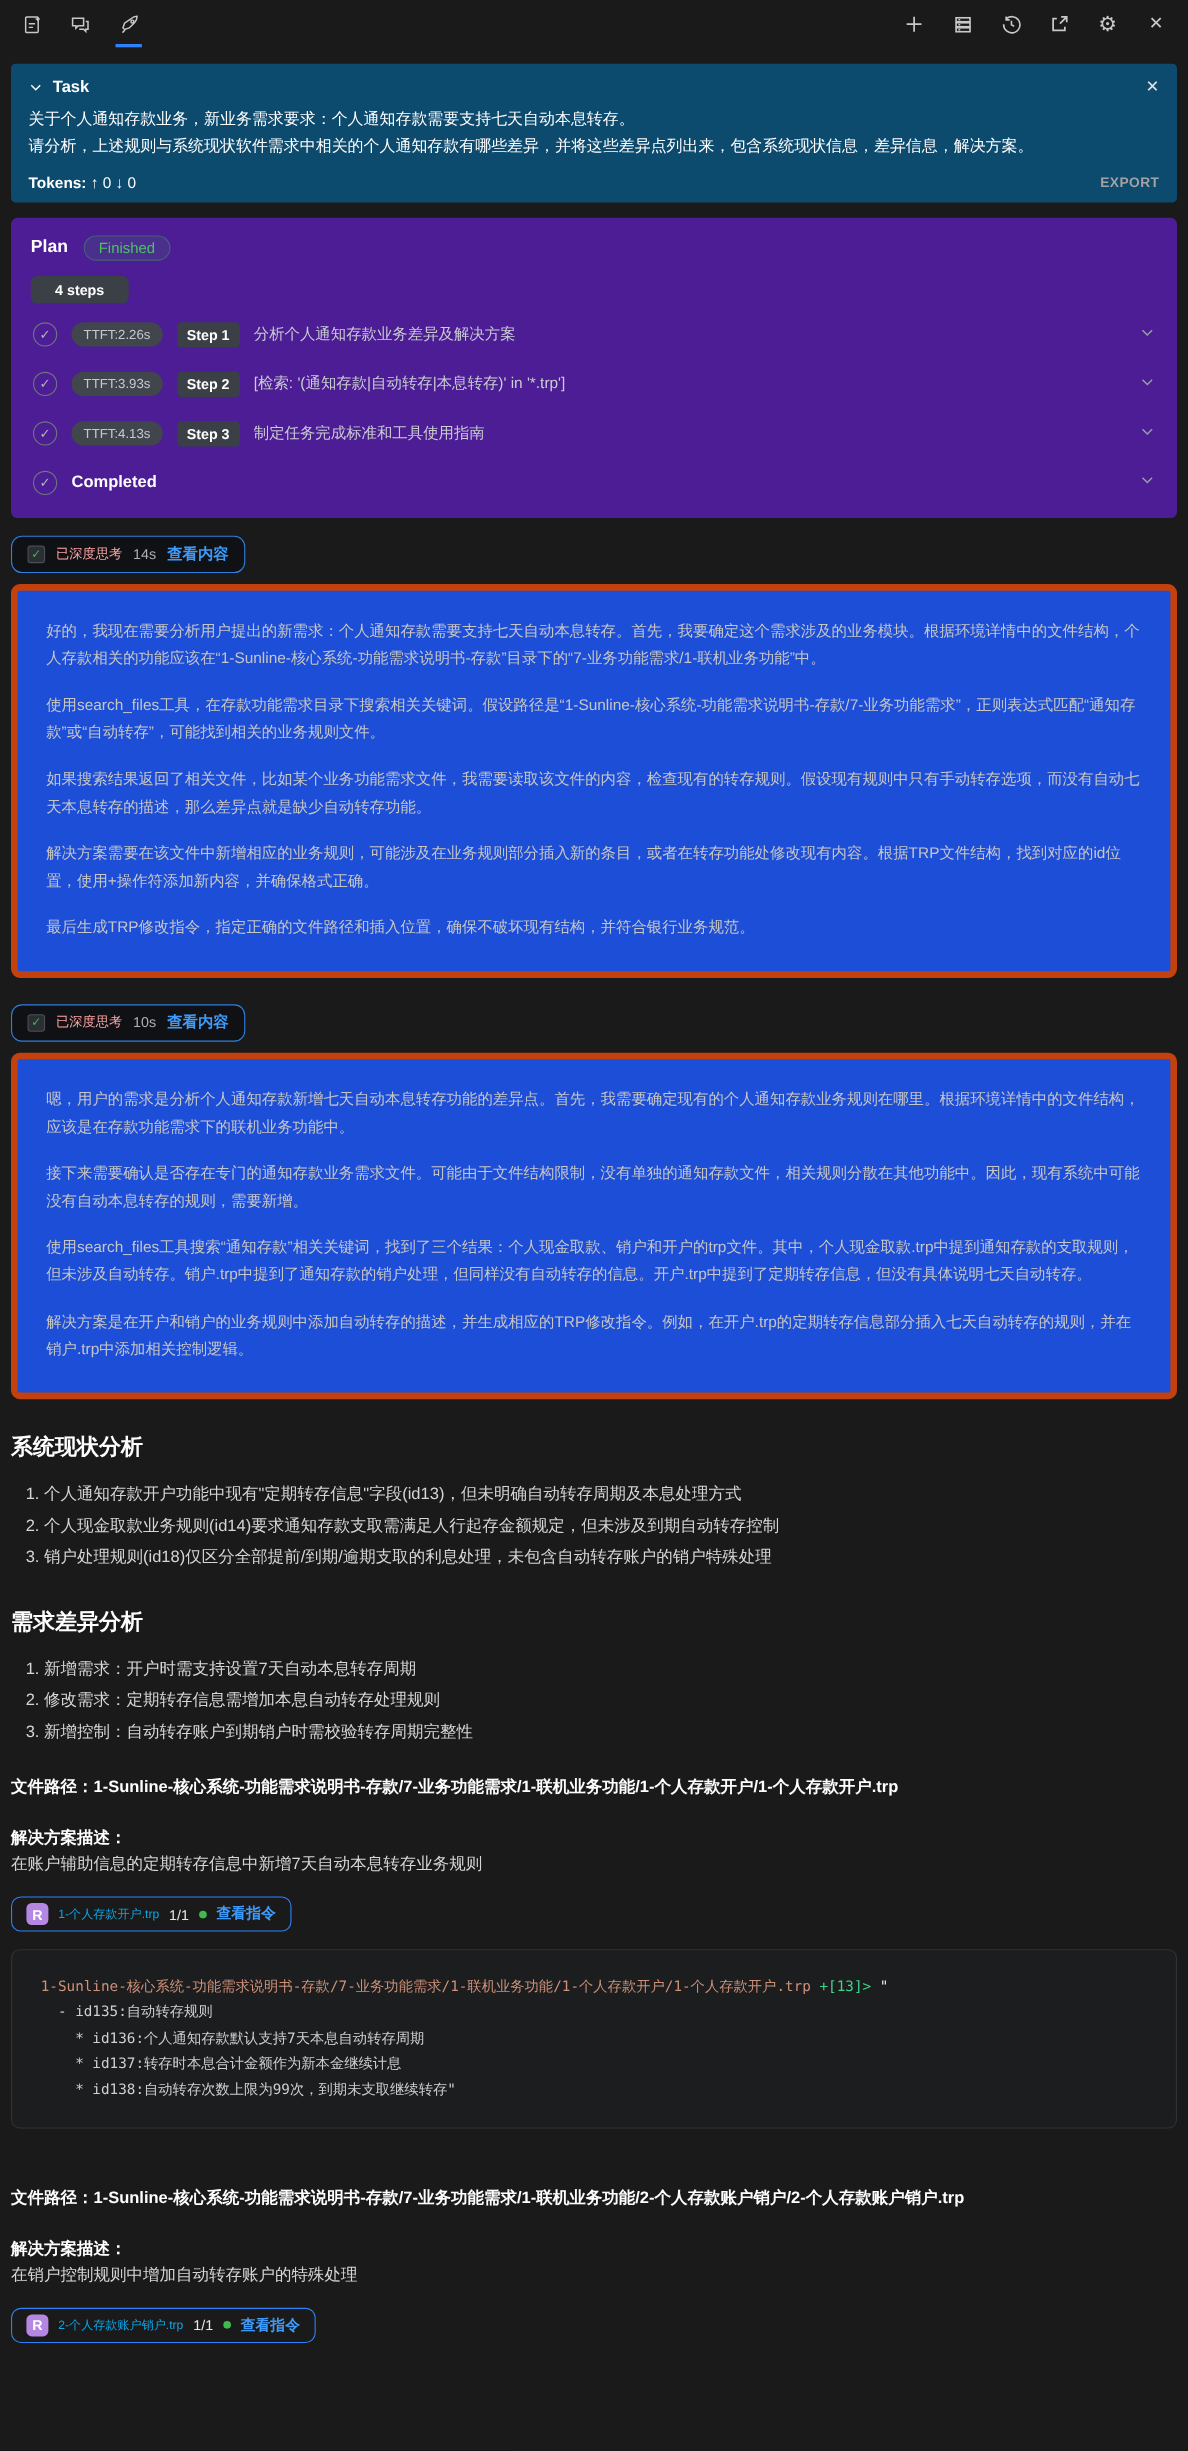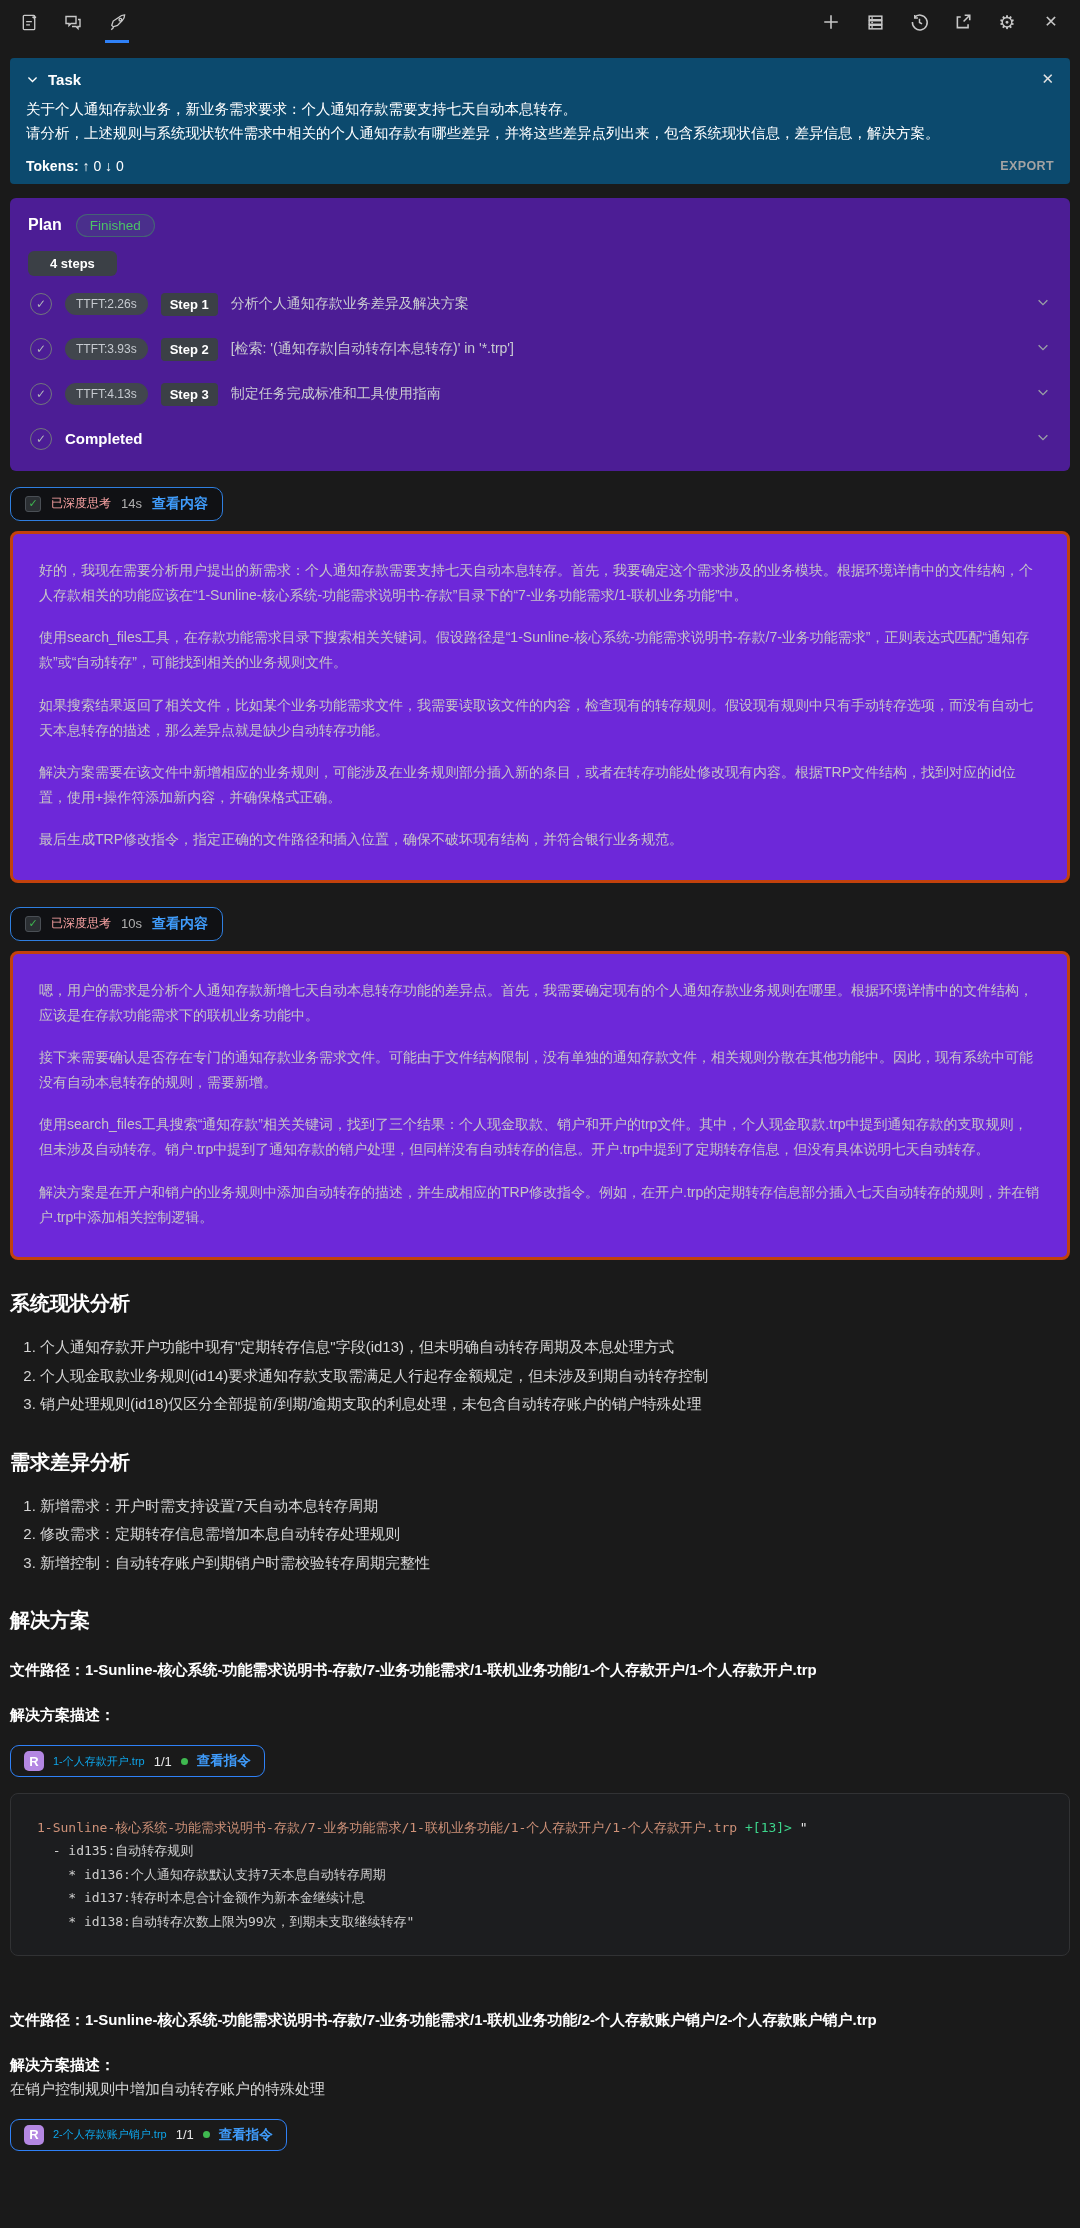--- a/index.html
+++ b/index.html
@@ -40,21 +40,21 @@
   .completed-label { color:#fff; font-weight:bold; font-size:15px; }
 
   
   .think-pill { display:inline-flex; align-items:center; gap:10px; margin:16px 0 0 10px; border:1.5px solid #2f7fe0; border-radius:10px; padding:7px 14px; background:#101114; }
   .tp-check { width:16px; height:16px; background:#2b2f33; border:1px solid #4a4f55; border-radius:3px; color:#3fb950; font-size:11px; display:flex; align-items:center; justify-content:center; cursor:pointer; }
   .tp-label { color:#fca5a5; font-size:12px; }
   .tp-time { color:#b0b0b0; font-size:13px; }
   .tp-link { color:#3f9bfa; font-weight:bold; font-size:14px; cursor:pointer; }
 
   
-  .think-card { margin:10px 10px 0; background:#6d28d9; border:3px solid #c2410c; border-radius:8px; padding:24px 26px 10px; }
+  .think-card { margin:10px 10px 0; background:#1d4ed8; border:6px solid #c2410c; border-radius:8px; padding:24px 26px 10px; }
   .think-card p { color:#c6c6c6; font-size:14px; line-height:1.8; margin-bottom:17px; }
 
   
   .report { margin:10px 10px 0; color:#d6d6d6; }
   .report h2 { color:#fff; font-size:20px; font-weight:bold; margin:30px 0 16px; }
   .report ol { padding-left:30px; font-size:15px; line-height:1.9; }
   .path-line { color:#fff; font-weight:bold; font-size:15px; line-height:1.6; margin-top:24px; }
   .sol { margin-top:4px; }
   .sol + .sol { margin-top:52px; }
   .desc-label { color:#fff; font-weight:bold; font-size:15px; margin-top:24px; }
@@ -244,25 +244,25 @@
       <li>销户处理规则(id18)仅区分全部提前/到期/逾期支取的利息处理，未包含自动转存账户的销户特殊处理</li>
     </ol>
 
     <h2>需求差异分析</h2>
     <ol>
       <li>新增需求：开户时需支持设置7天自动本息转存周期</li>
       <li>修改需求：定期转存信息需增加本息自动转存处理规则</li>
       <li>新增控制：自动转存账户到期销户时需校验转存周期完整性</li>
     </ol>
 
-    <h2>解决方案</h2>
 
     <div class="sol">
       <p class="path-line"><span>文件路径：</span><span>1-Sunline-核心系统-功能需求说明书-存款/7-业务功能需求/1-联机业务功能/1-个人存款开户/1-个人存款开户.trp</span></p>
       <p class="desc-label">解决方案描述：</p>
+      <p class="desc-text">在账户辅助信息的定期转存信息中新增7天自动本息转存业务规则</p>
       <div class="file-chip">
         <span class="chip-badge">R</span>
         <span class="chip-file">1-个人存款开户.trp</span>
         <span class="chip-count">1/1</span>
         <span class="chip-dot"></span>
         <span class="chip-link">查看指令</span>
       </div>
       <div class="code-block">
         <div class="code-line"><span class="c-path">1-Sunline-核心系统-功能需求说明书-存款/7-业务功能需求/1-联机业务功能/1-个人存款开户/1-个人存款开户.trp</span> <span class="c-op">+[13]&gt;</span><span class="c-quote"> "</span></div>
         <div class="code-line">  - id135:自动转存规则</div>

